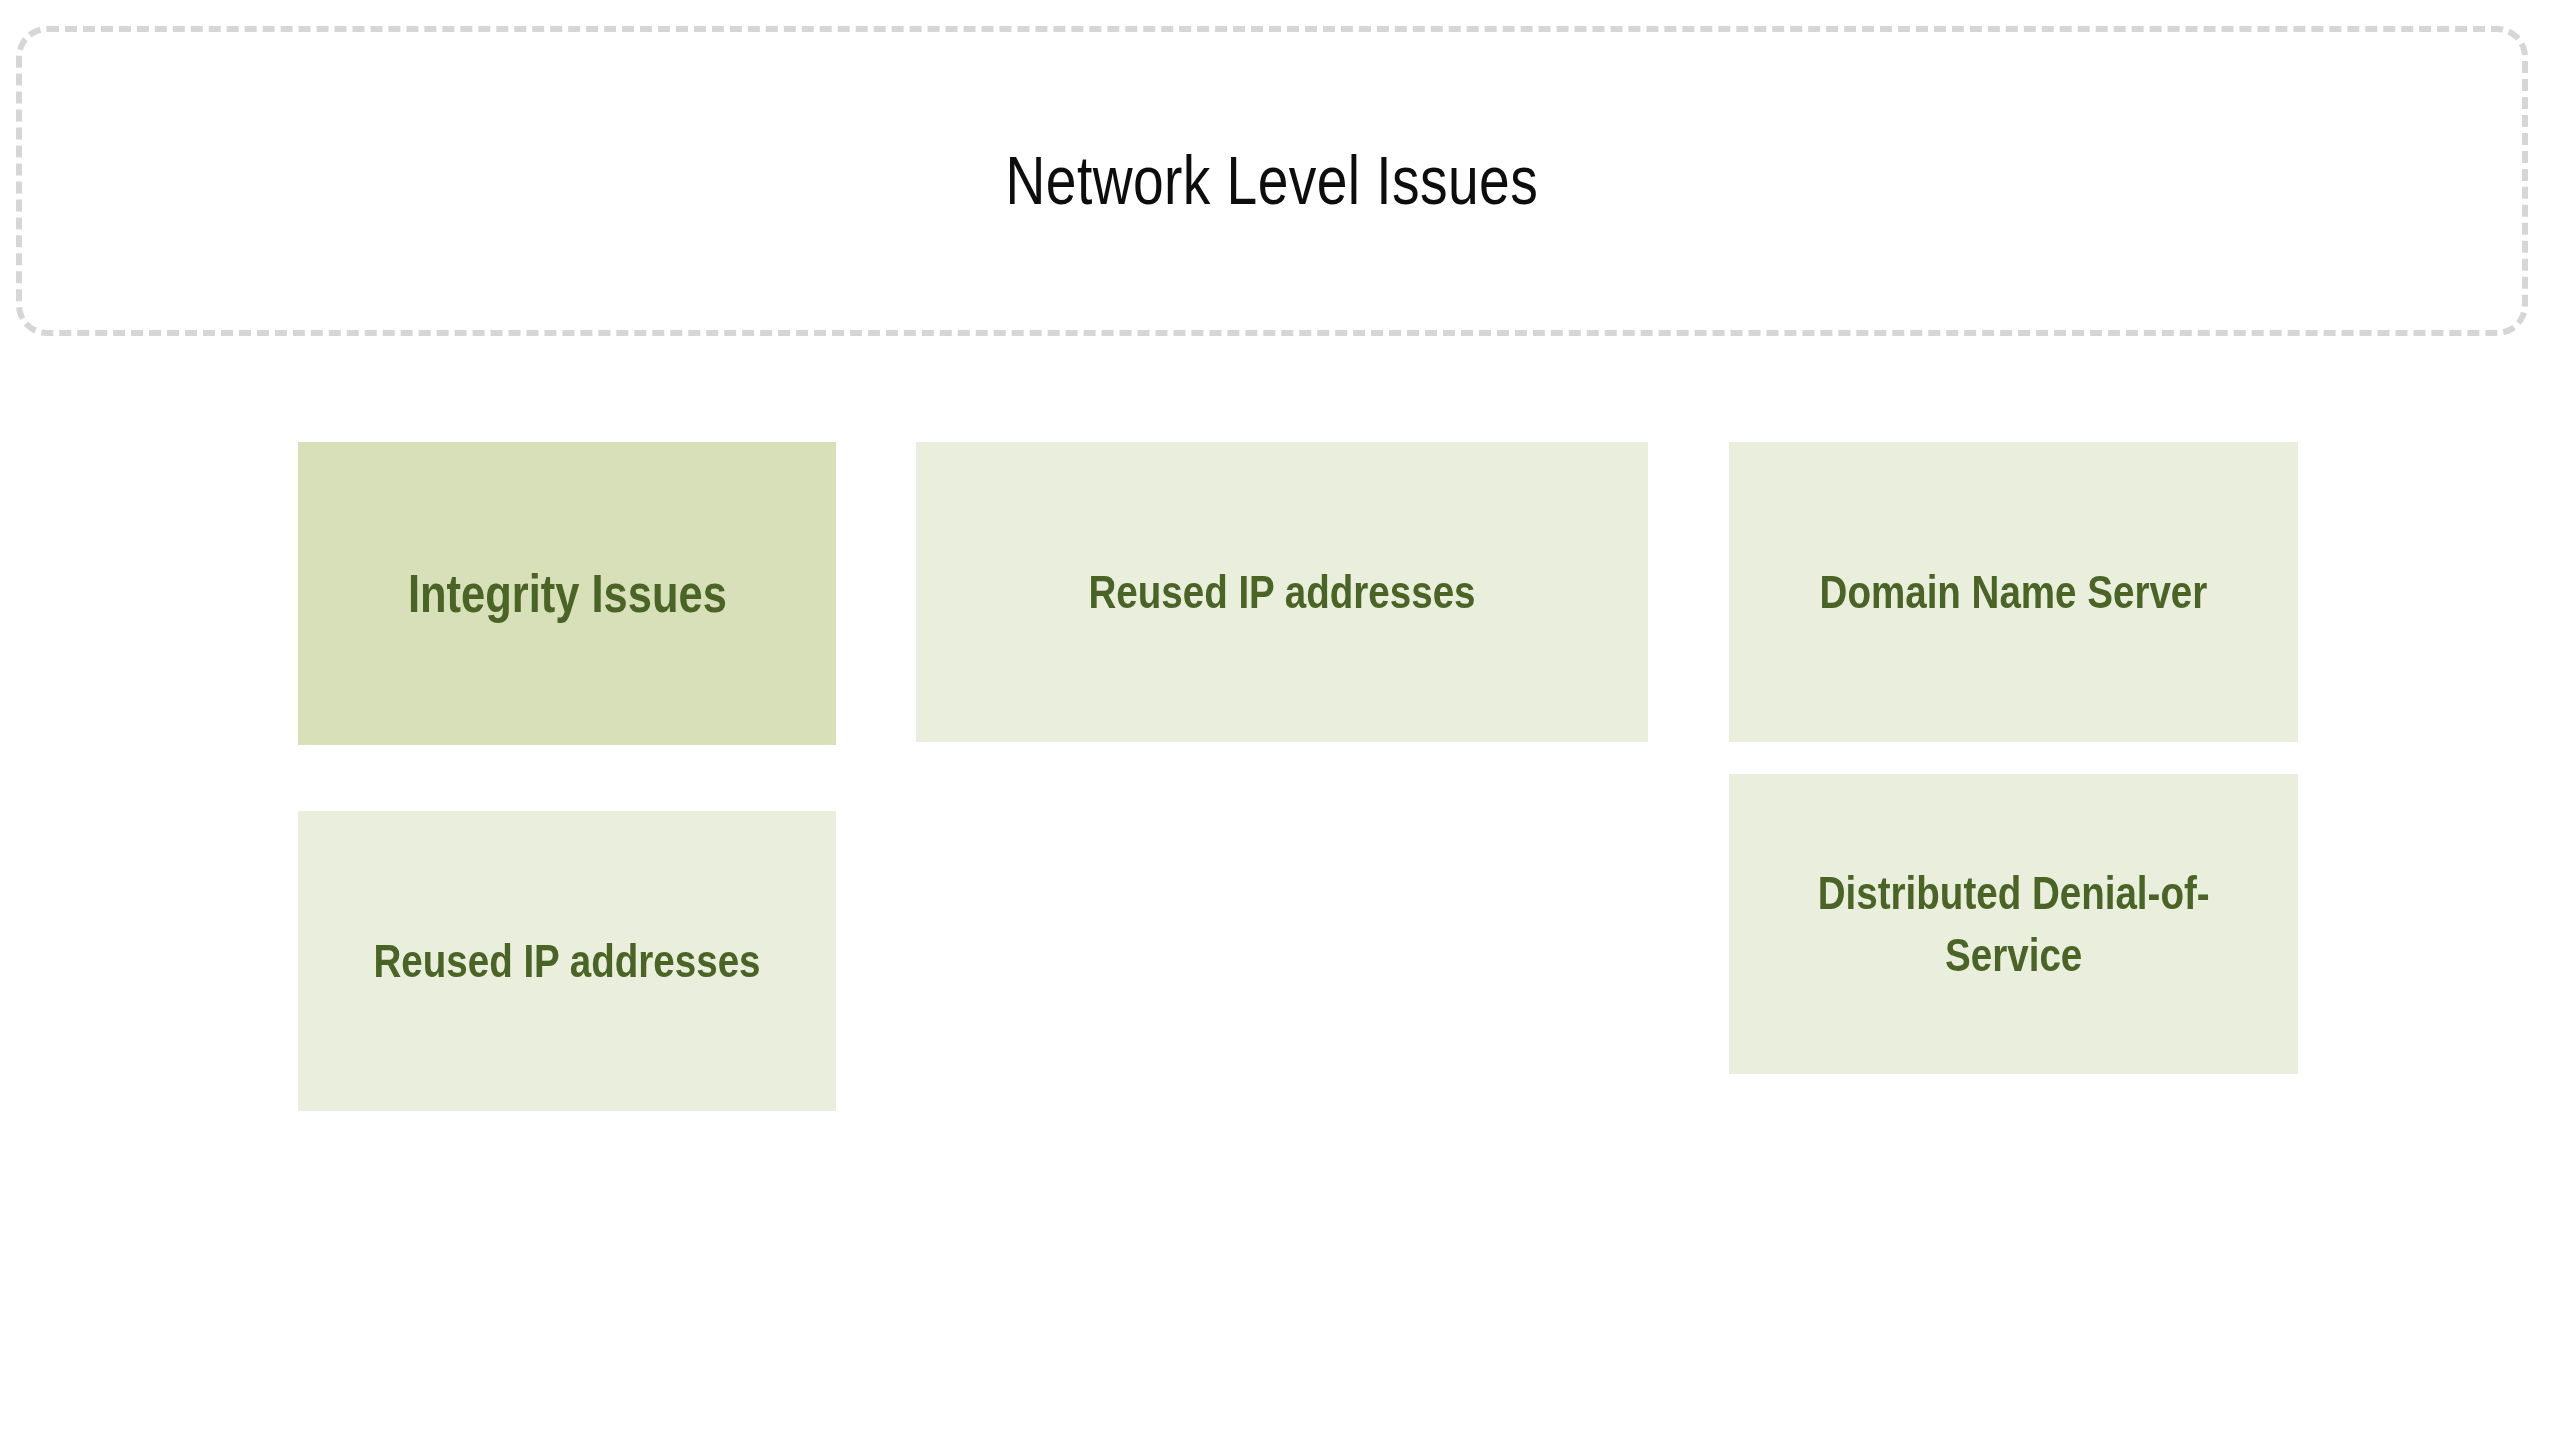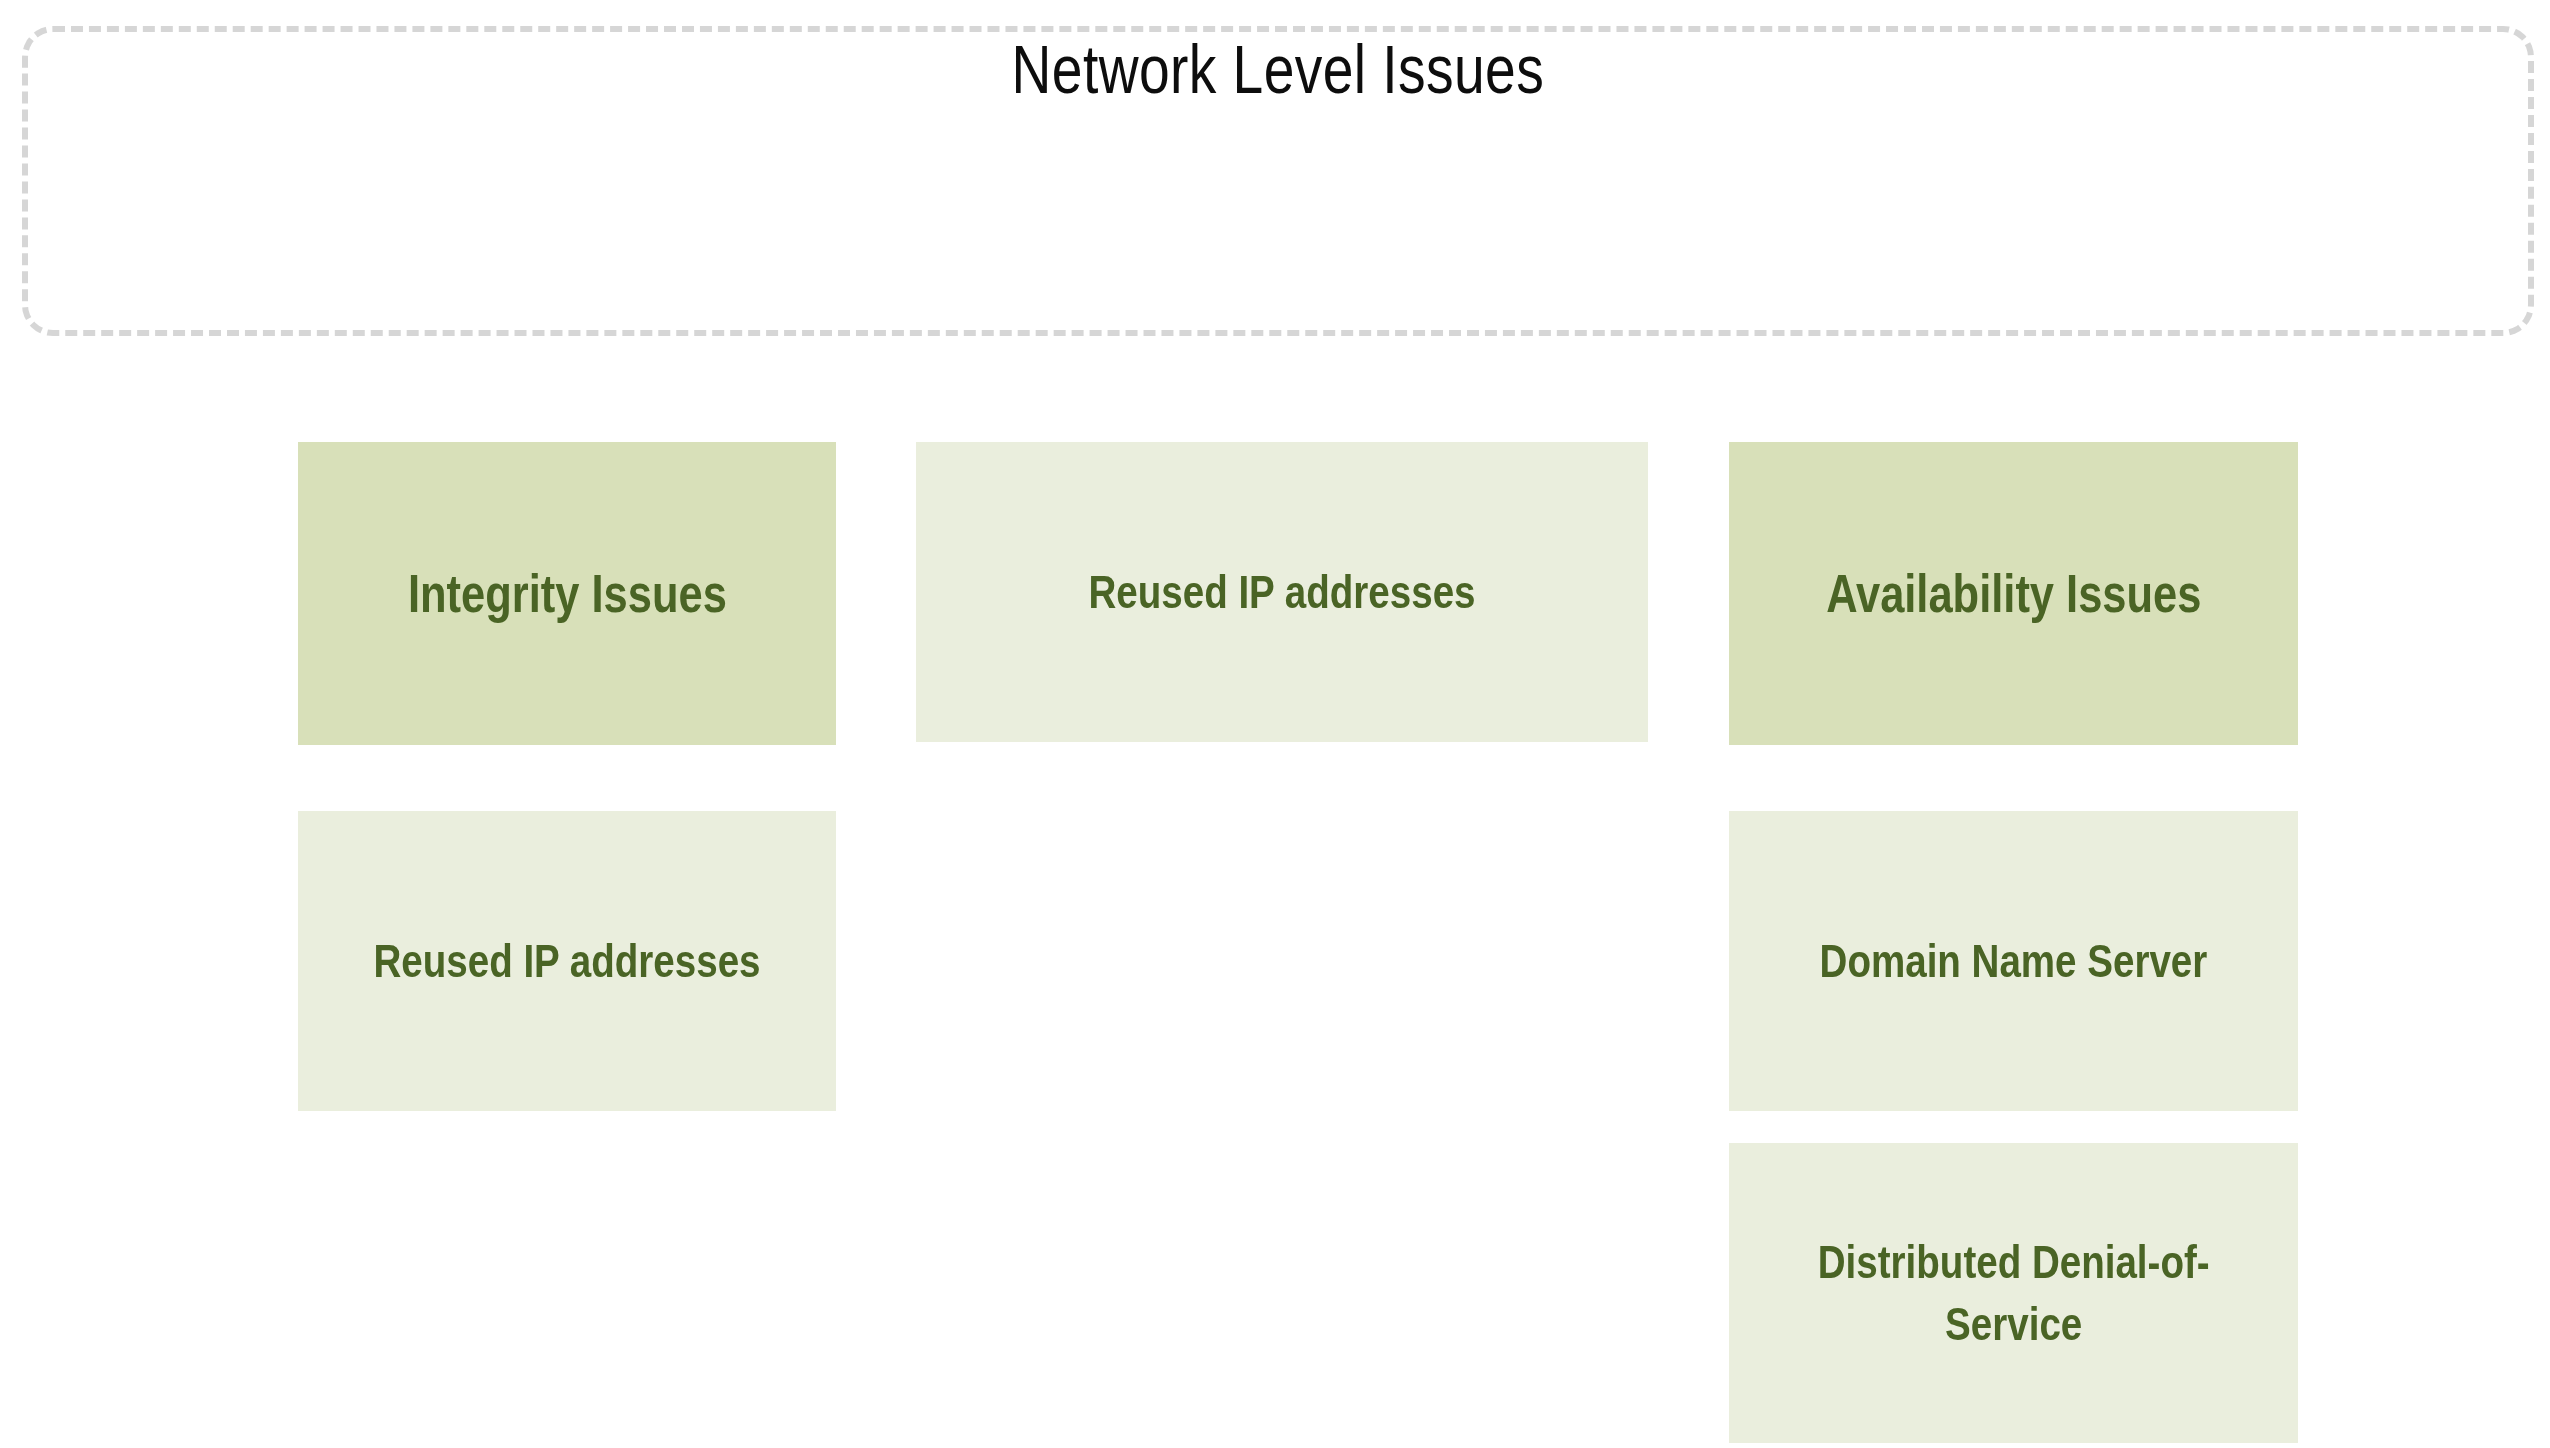--- a/index.html
+++ b/index.html
@@ -12,29 +12,30 @@
     width: 2550px;
     height: 1449px;
     position: relative;
     overflow: hidden;
     font-family: "Liberation Sans", "DejaVu Sans", sans-serif;
   }
 
   
   #header-box {
     position: absolute;
-    left: 22px;
+    left: 16px;
     top: 25.5px;
     width: 2512px;
     height: 310px;
     box-sizing: border-box;
     border: 6.4px dashed #d6d6d6;
     border-radius: 31px;
     background: #ffffff;
     display: flex;
+    align-items: center;
     justify-content: center;
   }
   #header-title {
     font-family: "Liberation Sans Narrow", "Liberation Sans", "DejaVu Sans", sans-serif;
     font-size: 69px;
     font-weight: 400;
     color: #0d0d0d;
     letter-spacing: 0.5px;
     line-height: 1.1;
     transform: scaleX(0.80);
@@ -111,23 +112,20 @@
     </div>
   </div>
 
   <div class="column col-1">
     <div class="cell cell-item">
       <span class="cell-text">Reused IP addresses</span>
     </div>
   </div>
 
   <div class="column col-2">
-    <div class="cell cell-head">
-      <span class="cell-text">Availability Issues</span>
-    </div>
     <div class="cell cell-item">
       <span class="cell-text">Domain Name Server</span>
     </div>
     <div class="cell cell-item">
       <span class="cell-text">Distributed Denial-of-Service</span>
     </div>
   </div>
 
 </div>
 

